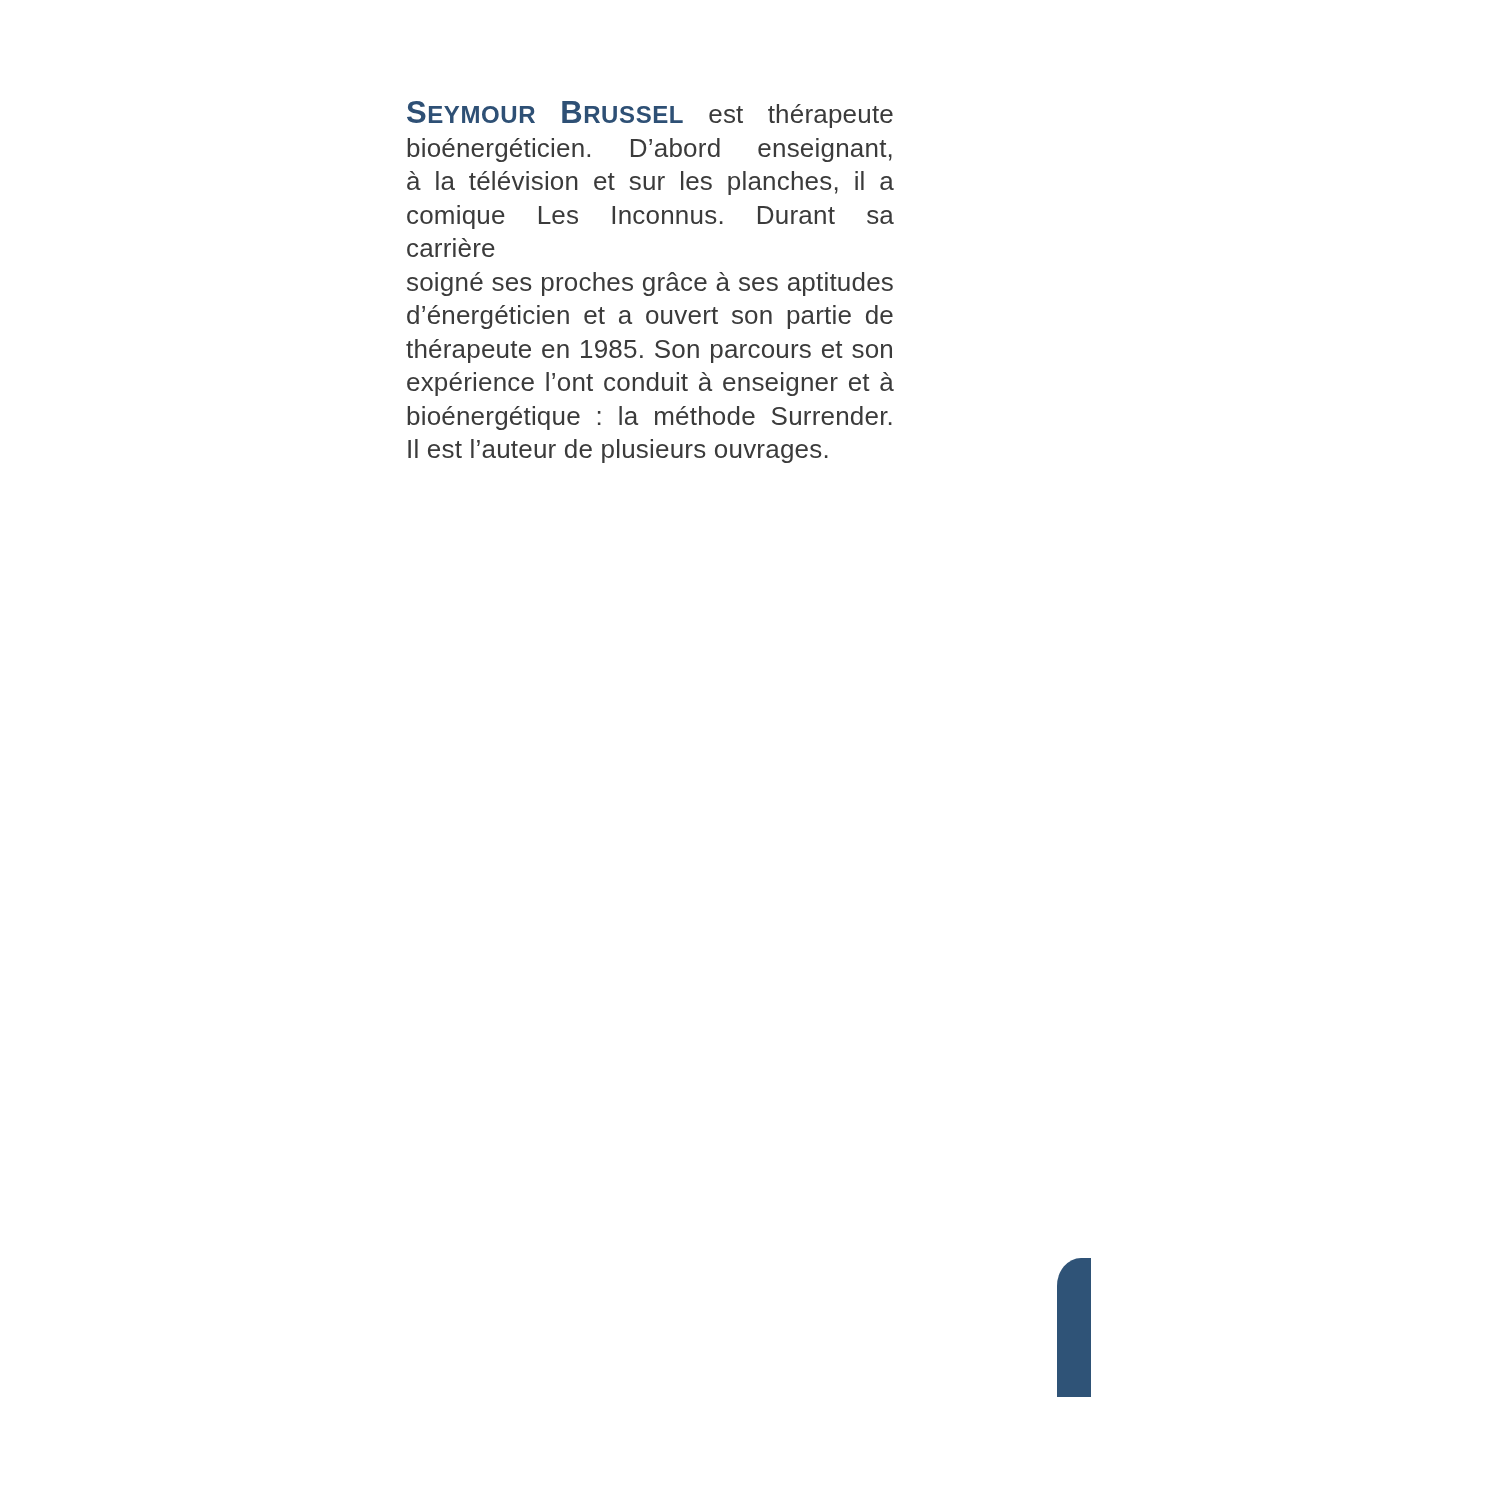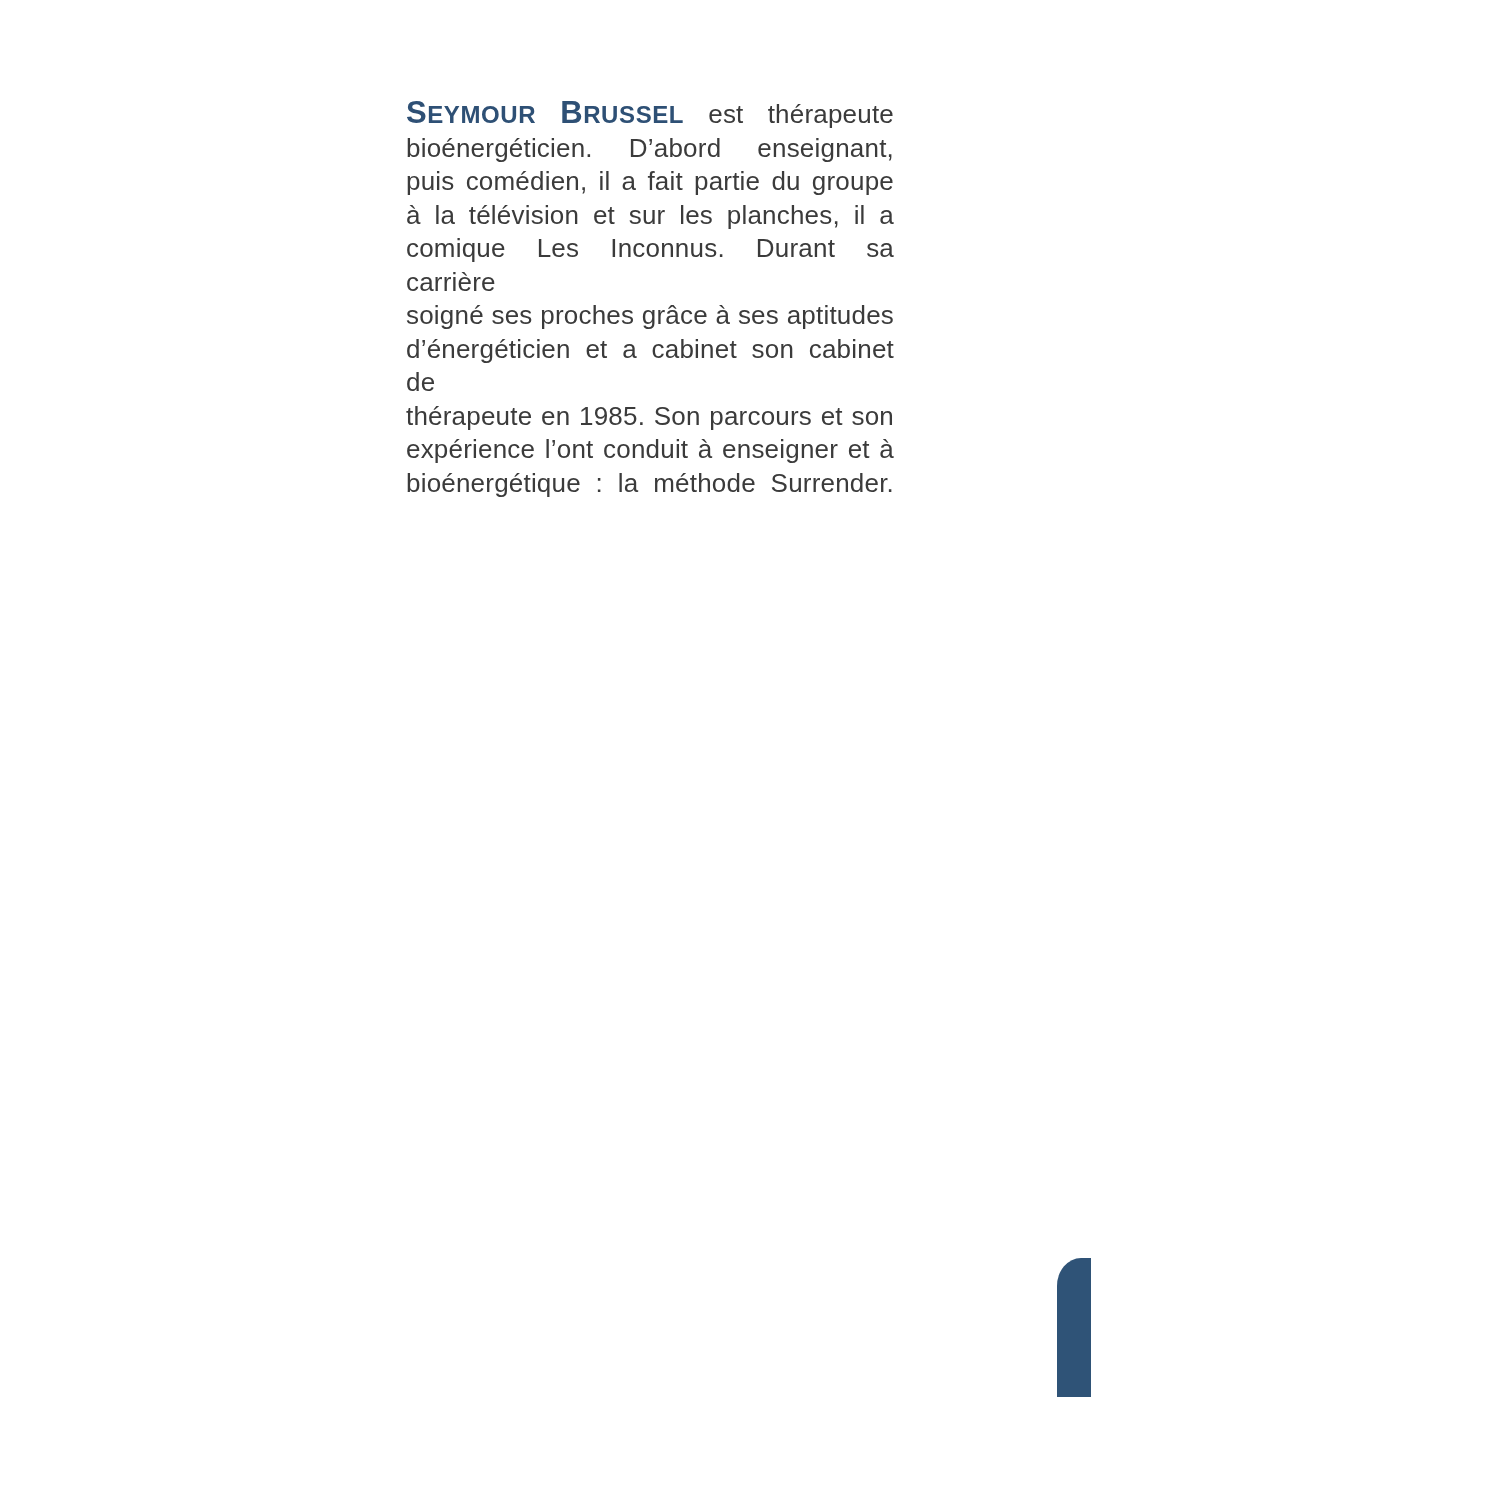--- a/index.html
+++ b/index.html
@@ -62,26 +62,26 @@
 </head>
 <body>
 
 <div class="page">
 
   <div class="bio-block">
 
     <div class="bio-line"><span class="name-initial">S</span><span class="name-caps">EYMOUR</span> <span class="name-initial">B</span><span class="name-caps">RUSSEL</span><span> est thérapeute</span></div>
 
     <div class="bio-line">bioénergéticien. D’abord enseignant,</div>
-    <div class="bio-line">puis comédien, il a fait partie du groupe</div>
     <div class="bio-line">à la télévision et sur les planches, il a</div>
     <div class="bio-line">comique Les Inconnus. Durant sa carrière</div>
     <div class="bio-line">soigné ses proches grâce à ses aptitudes</div>
-    <div class="bio-line">d’énergéticien et a cabinet son cabinet de</div>
+    <div class="bio-line">d’énergéticien et a ouvert son partie de</div>
     <div class="bio-line">thérapeute en 1985. Son parcours et son</div>
     <div class="bio-line">expérience l’ont conduit à enseigner et à</div>
     <div class="bio-line">bioénergétique : la méthode Surrender.</div>
+    <div class="bio-line last">Il est l’auteur de plusieurs ouvrages.</div>
 
   </div>
 
   <div class="corner-tab"></div>
 
 </div>
 
 </body></html>

